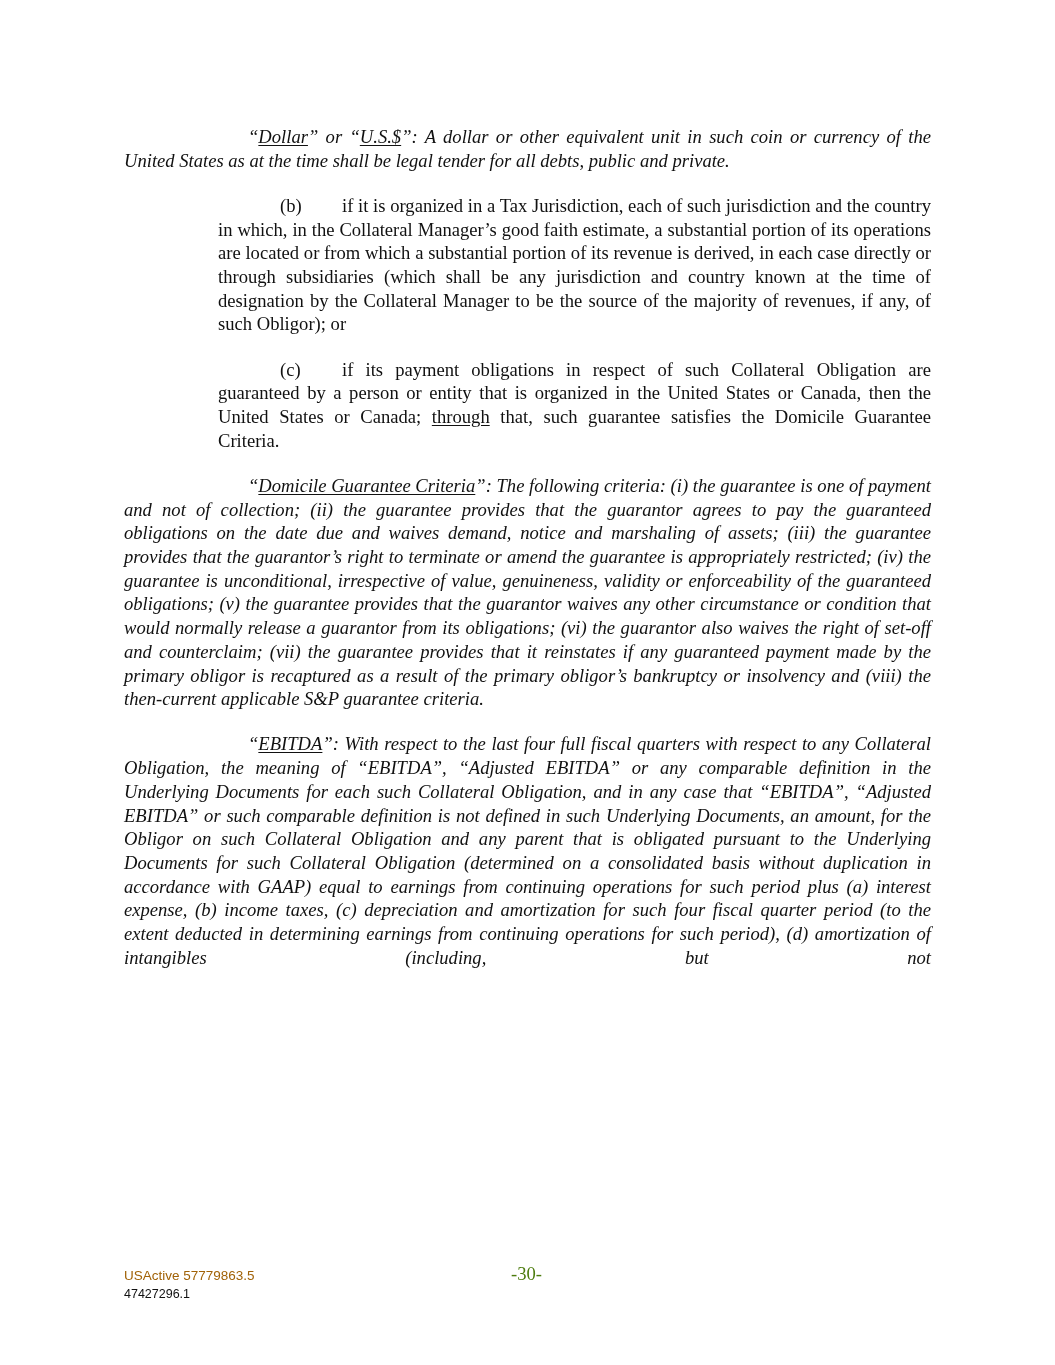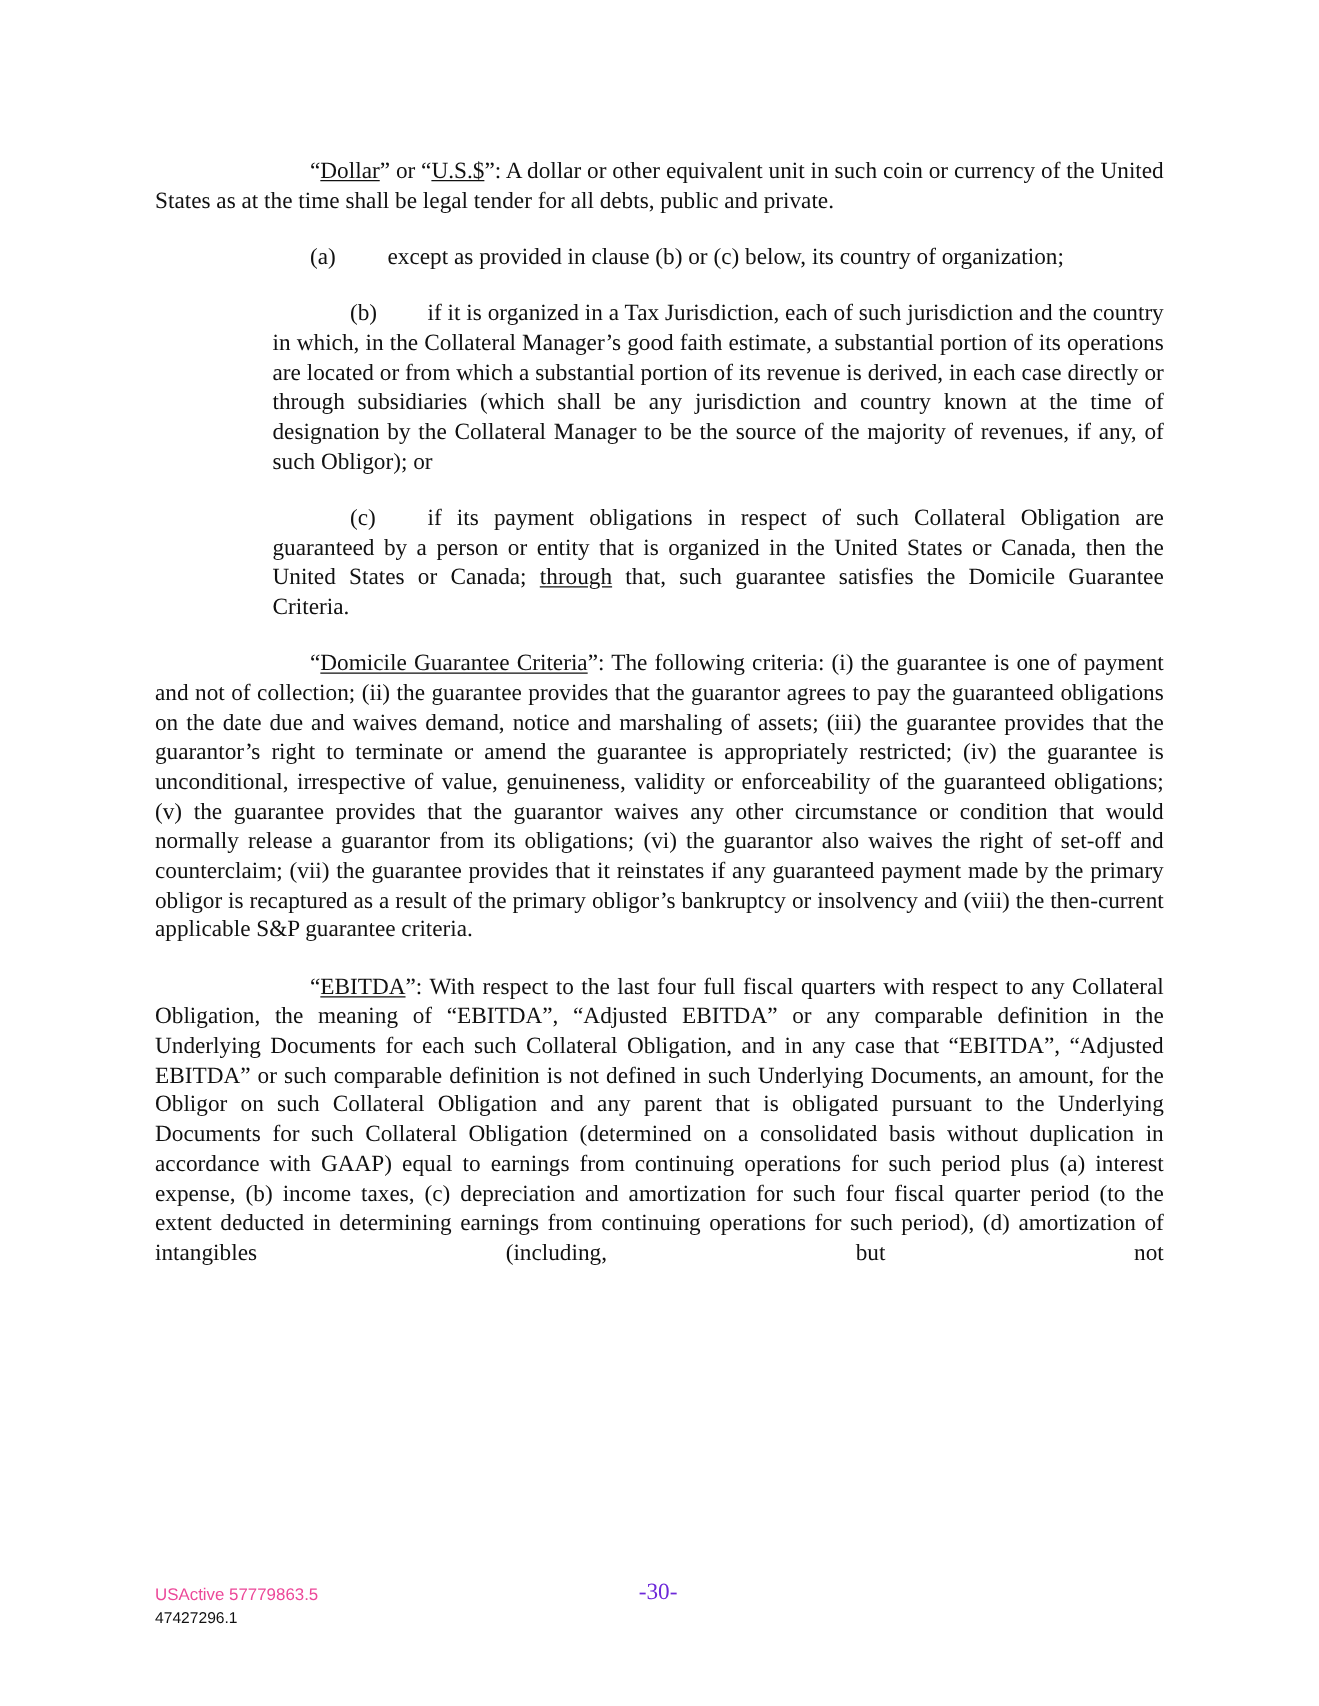--- a/index.html
+++ b/index.html
@@ -3,50 +3,49 @@
 <meta charset="utf-8">
 <style>
   html, body { margin: 0; padding: 0; background: #ffffff; }
   body { width: 1055px; height: 1365px; position: relative; overflow: hidden; }
   .page {
     position: absolute; left: 124px; top: 125px; width: 807px;
     font-family: "Liberation Serif", "DejaVu Serif", serif;
     font-size: 18.6px; line-height: 23.7px; color: #111;
   }
   p { margin: 0; text-align: justify; }
-  .para { text-indent: 124px; margin-bottom: 21.5px; }
+  .para { text-indent: 124px; margin-bottom: 21.5px; font-style: italic; }
   .clause-a { margin-left: 124px; margin-bottom: 21.5px; text-align: left; }
   .clause { margin-left: 94px; text-indent: 62px; margin-bottom: 21.5px; }
   .lbl { display: inline-block; width: 62px; text-indent: 0; }
   u { text-decoration: underline; text-underline-offset: 2px; }
   .footer-left {
     position: absolute; left: 124px; top: 1268px;
     font-family: "Liberation Sans", "DejaVu Sans", sans-serif;
-    font-size: 13.5px; color: #ec4899; line-height: 16px;
+    font-size: 13.5px; color: #a16207; line-height: 16px;
   }
   .footer-sub {
     position: absolute; left: 124px; top: 1287px;
     font-family: Liberation Sans, sans-serif;
     font-size: 12.5px; color: #111;
   }
   .page-num {
     position: absolute; left: 511px; top: 1263px;
     font-family: "Liberation Serif", "DejaVu Serif", serif;
-    font-size: 18.6px; color: #6d28d9;
+    font-size: 18.6px; color: #4d7c0f;
   }
 </style>
 </head>
 <body>
 
 <div class="page">
 
   <p class="para"><span>“</span><u>Dollar</u><span>” or “</span><u>U.S.$</u><span>”:  A dollar or other equivalent unit in such coin or currency of the United States as at the time shall be legal tender for all debts, public and private.</span></p>
 
 
-  <p class="clause-a"><span class="lbl">(a)</span><span>except as provided in clause (b) or (c) below, its country of organization;</span></p>
 
   <p class="clause"><span class="lbl">(b)</span><span>if it is organized in a Tax Jurisdiction, each of such jurisdiction and the country in which, in the Collateral Manager’s good faith estimate, a substantial portion of its operations are located or from which a substantial portion of its revenue is derived, in each case directly or through subsidiaries (which shall be any jurisdiction and country known at the time of designation by the Collateral Manager to be the source of the majority of revenues, if any, of such Obligor); or</span></p>
 
   <p class="clause"><span class="lbl">(c)</span><span>if its payment obligations in respect of such Collateral Obligation are guaranteed by a person or entity that is organized in the United States or Canada, then the United States or Canada; </span><u>through</u><span> that, such guarantee satisfies the Domicile Guarantee Criteria.</span></p>
 
   <p class="para"><span>“</span><u>Domicile Guarantee Criteria</u><span>”:  The following criteria:  (i) the guarantee is one of payment and not of collection; (ii) the guarantee provides that the guarantor agrees to pay the guaranteed obligations on the date due and waives demand, notice and marshaling of assets; (iii) the guarantee provides that the guarantor’s right to terminate or amend the guarantee is appropriately restricted; (iv) the guarantee is unconditional, irrespective of value, genuineness, validity or enforceability of the guaranteed obligations; (v) the guarantee provides that the guarantor waives any other circumstance or condition that would normally release a guarantor from its obligations; (vi) the guarantor also waives the right of set-off and counterclaim; (vii) the guarantee provides that it reinstates if any guaranteed payment made by the primary obligor is recaptured as a result of the primary obligor’s bankruptcy or insolvency and (viii) the then-current applicable S&amp;P guarantee criteria.</span></p>
 
 
 
   <p class="para" style="text-align-last: justify;"><span>“</span><u>EBITDA</u><span>”:  With respect to the last four full fiscal quarters with respect to any Collateral Obligation, the meaning of “EBITDA”, “Adjusted EBITDA” or any comparable definition in the Underlying Documents for each such Collateral Obligation, and in any case that “EBITDA”, “Adjusted EBITDA” or such comparable definition is not defined in such Underlying Documents, an amount, for the Obligor on such Collateral Obligation and any parent that is obligated pursuant to the Underlying Documents for such Collateral Obligation (determined on a consolidated basis without duplication in accordance with GAAP) equal to earnings from continuing operations for such period plus (a) interest expense, (b) income taxes, (c) depreciation and amortization for such four fiscal quarter period (to the extent deducted in determining earnings from continuing operations for such period), (d) amortization of intangibles (including, but not</span></p>

